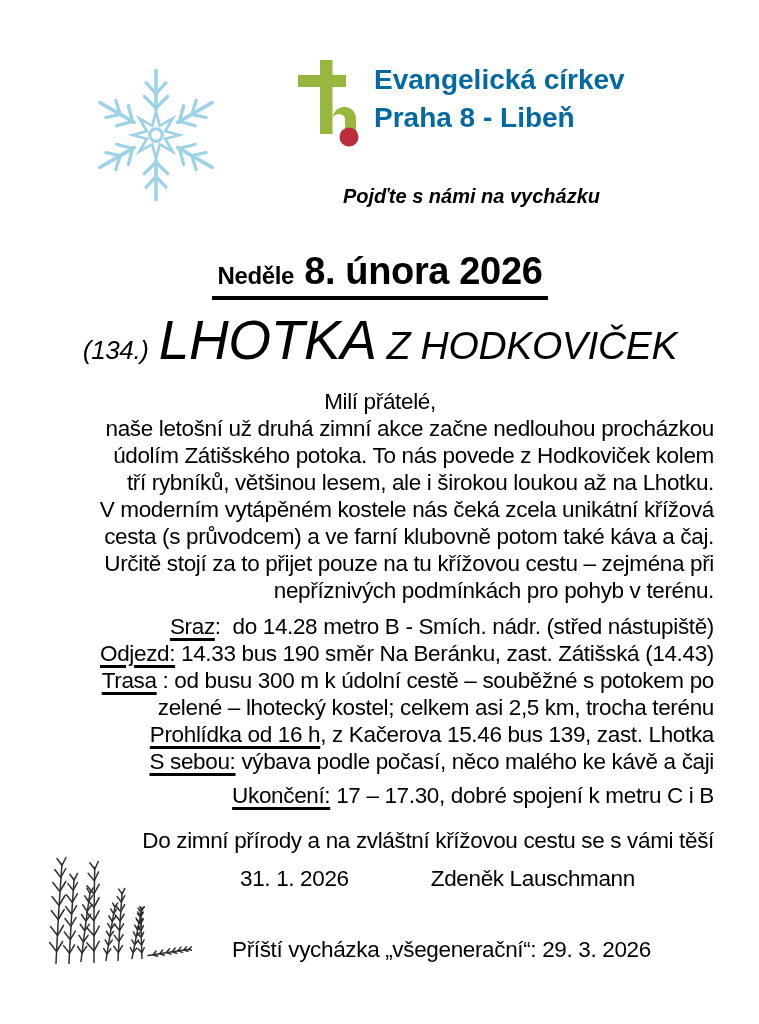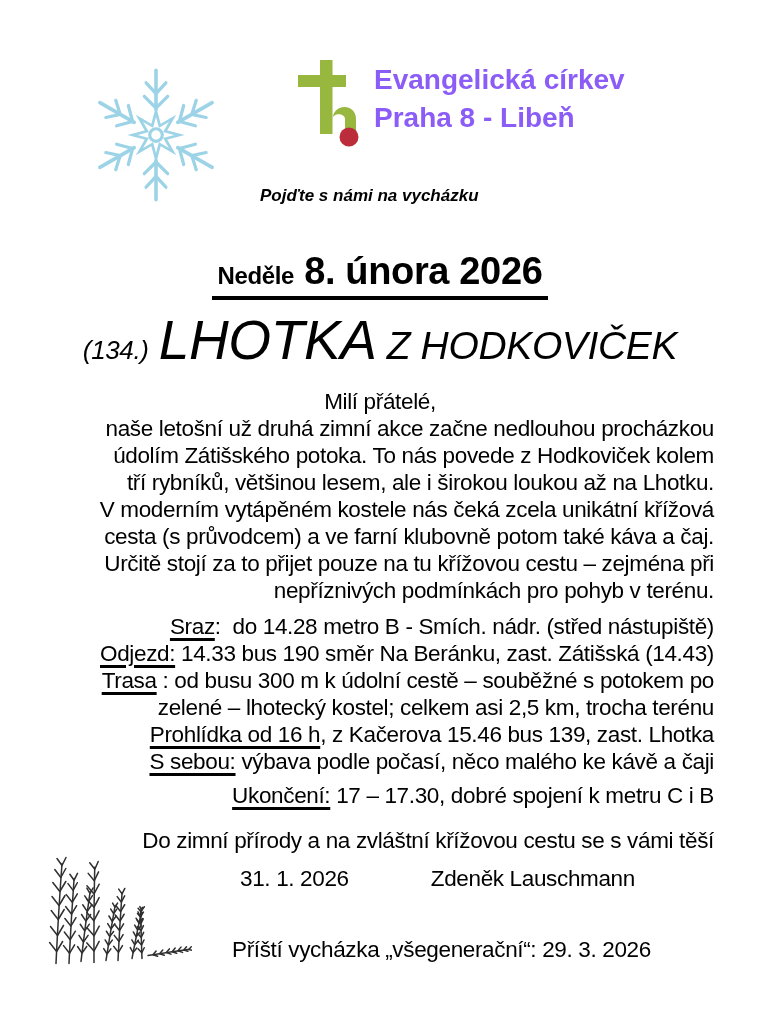--- a/index.html
+++ b/index.html
@@ -5,25 +5,25 @@
   html,body{margin:0;padding:0;background:#ffffff;}
   .page{
     position:relative; width:759px; height:1024px; background:#ffffff;
     font-family:"Liberation Sans", sans-serif; color:#000; overflow:hidden;
   }
   
   .snowflake{position:absolute; left:84px; top:62px; width:144px; height:146px;}
   .logo-mark{position:absolute; left:296px; top:60px; width:64px; height:88px;}
   .org-text{
     position:absolute; left:374px; top:61px;
-    font-size:28px; font-weight:600; line-height:38px; color:#8b5cf6; white-space:nowrap;
+    font-size:28px; font-weight:600; line-height:38px; color:#0369a1; white-space:nowrap;
   }
   .invite{
-    position:absolute; top:180px; left:260px; width:340px; 
-    font-style:italic; font-weight:700; font-size:17px; line-height:32px; white-space:nowrap;
+    position:absolute; top:180px; left:260px; width:340px; text-align:right;
+    font-style:italic; font-weight:700; font-size:20px; line-height:32px; white-space:nowrap;
   }
   
   .content{position:absolute; left:46px; top:250px; width:668px; font-size:22.5px; letter-spacing:-0.35px;}
   .date-heading{text-align:center;}
   .date-underline{display:inline-block; border-bottom:4px solid #000; padding:0 6px 3px;}
   .date-day{font-size:24px; font-weight:700; margin-right:10px;}
   .date-main{font-size:38px; font-weight:700;}
   .title2{text-align:center; margin-top:8px; font-style:italic; white-space:nowrap;}
   .title2 .num{font-size:26px;}
   .title2 .dest{font-size:55px; margin:0 10px;}

